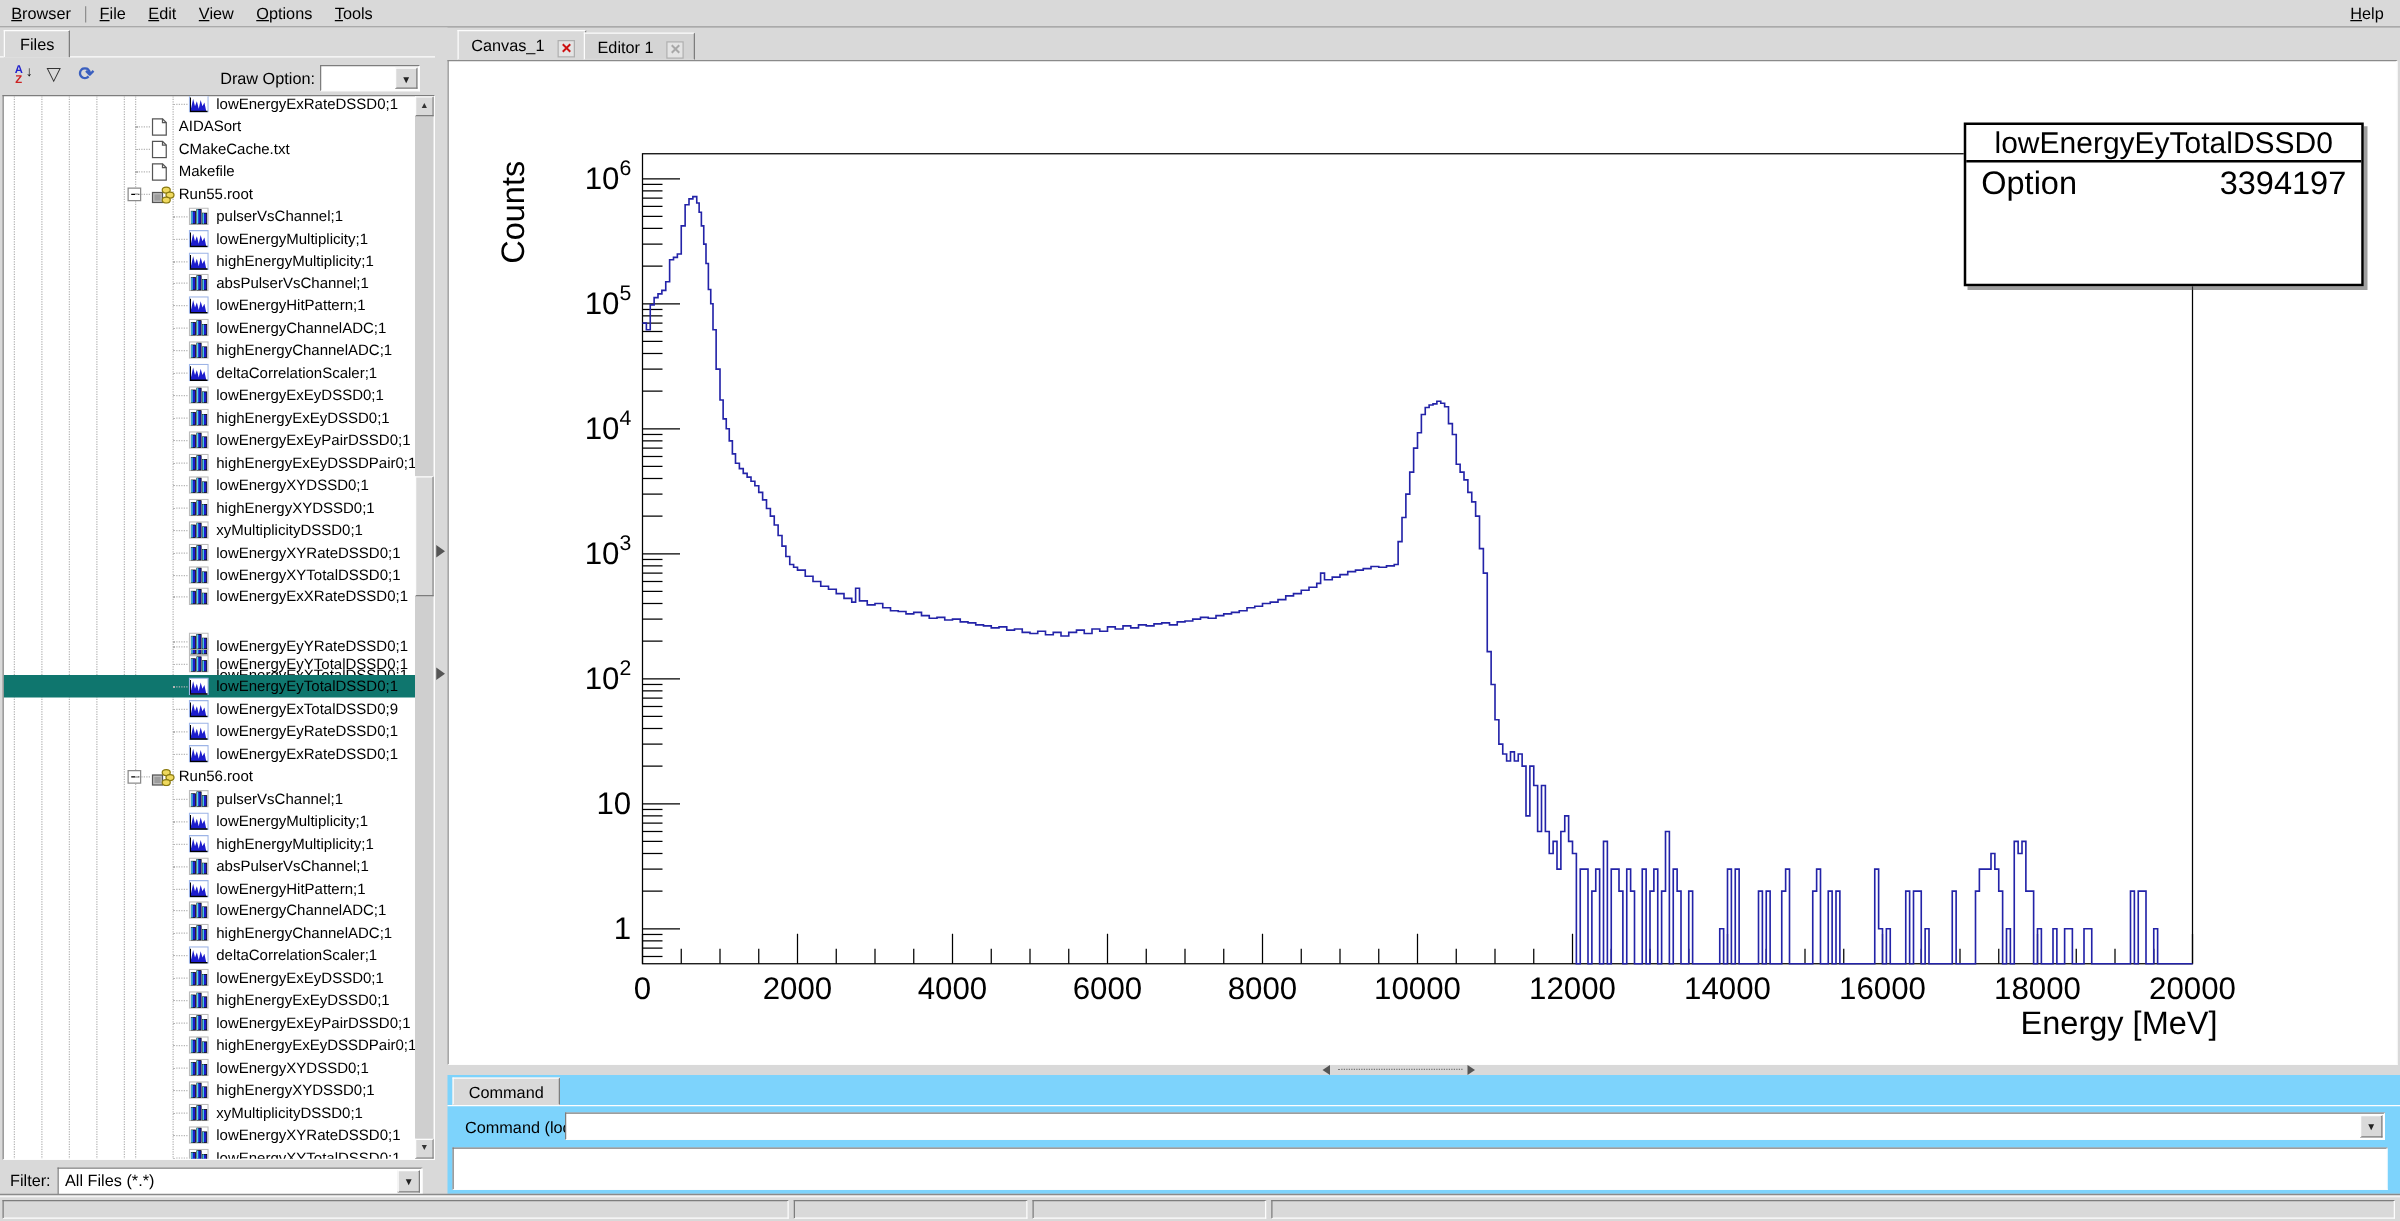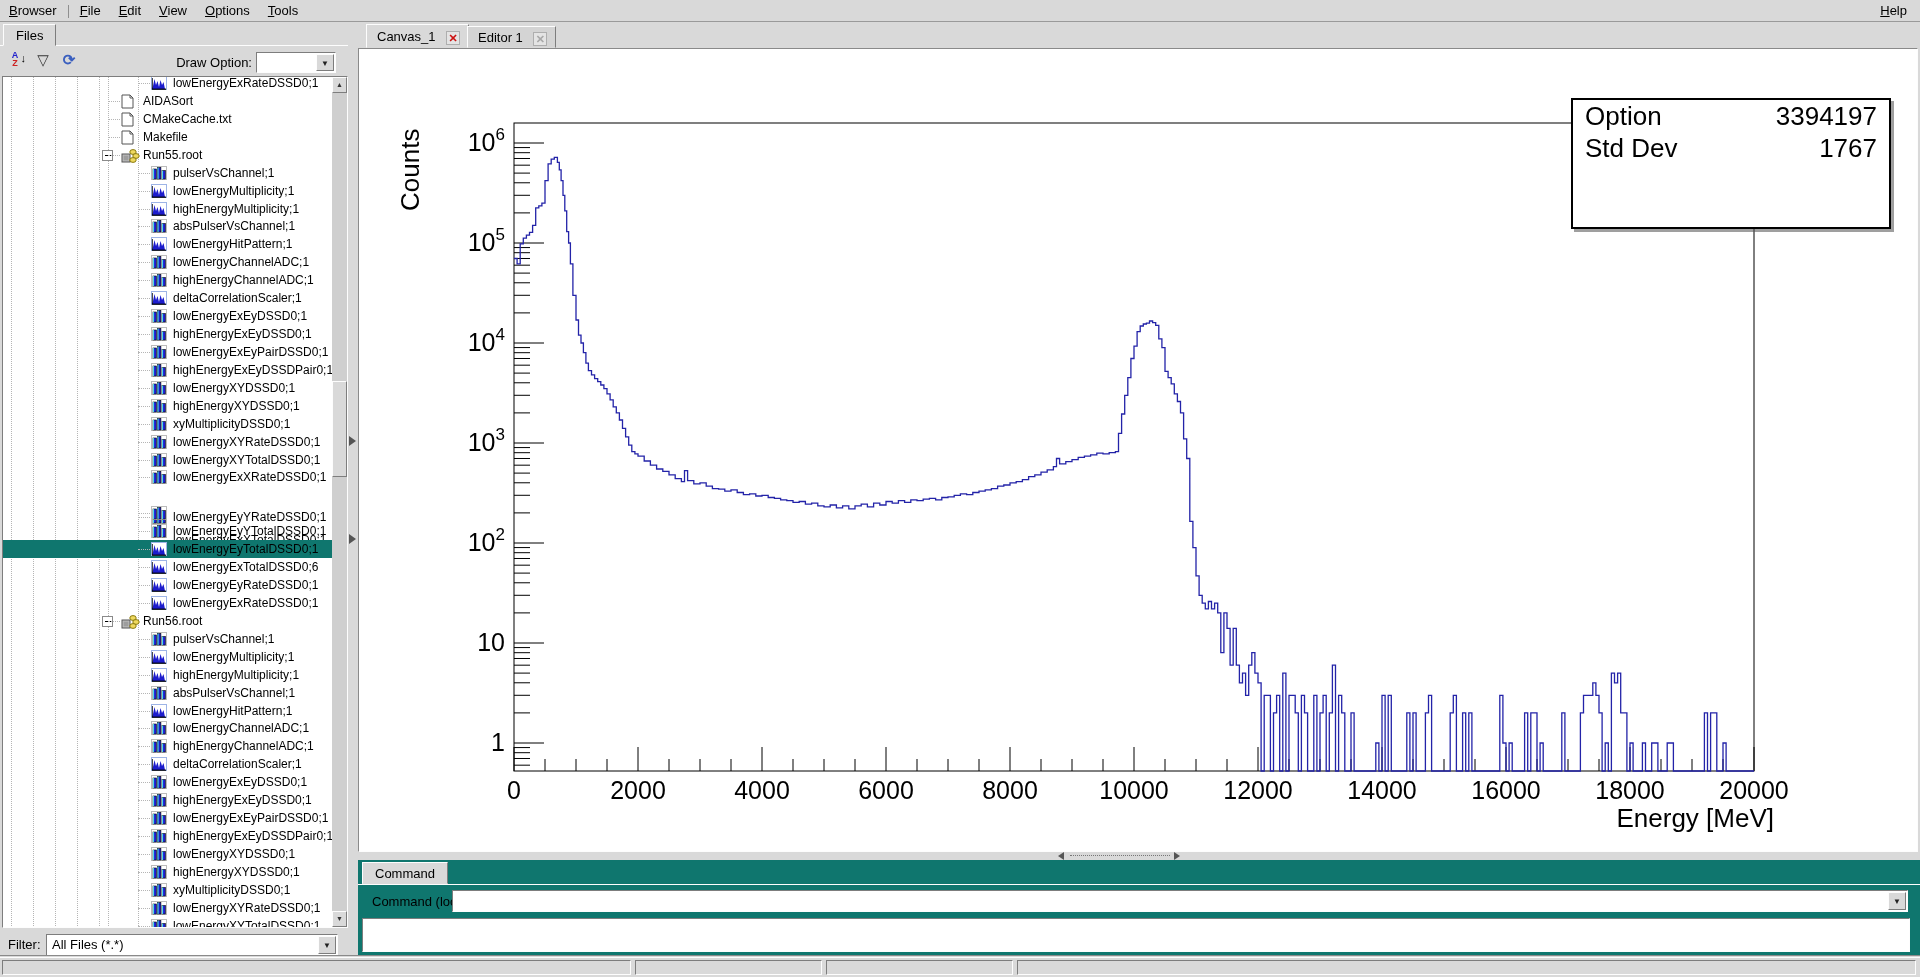--- a/index.html
+++ b/index.html
@@ -62,21 +62,21 @@
   .stats-row { display:flex; justify-content:space-between; padding:0 12px; font-size:26px; line-height:32px; }
 
   
   #h-splitter { left:358px; top:852px; width:1562px; height:8px; background:#d9d9d9; }
   #h-grip { position:absolute; left:712px; top:3px; width:100px; border-top:1px dotted #777; }
   .hs-arrow { position:absolute; top:0; width:0; height:0; border-top:4px solid transparent; border-bottom:4px solid transparent; }
   #hs-left { left:700px; border-right:6px solid #555; }
   #hs-right { left:816px; border-left:6px solid #555; }
 
   
-  #command-panel { left:358px; top:860px; width:1562px; height:95px; background:#0f766e; }
+  #command-panel { left:358px; top:860px; width:1562px; height:95px; background:#7dd3fc; }
   #command-tab { position:absolute; left:4px; top:2px; height:22px; padding:3px 12px; background:#d9d9d9; border:1px solid; border-color:#fdfdfd #7d7d7d #d9d9d9 #fdfdfd; font-size:13px; z-index:2; }
   #command-tab-base { position:absolute; left:0; top:24px; width:1562px; height:1px; background:#fdfdfd; }
   #command-label { position:absolute; left:14px; top:34px; font-size:13px; }
   #command-combo { position:absolute; left:94px; top:30px; width:1456px; height:22px; }
   #command-input { position:absolute; left:1px; top:1px; width:1434px; height:18px; border:0; outline:none; font-size:13px; font-family:"Liberation Sans",sans-serif; }
   #command-output { position:absolute; left:4px; top:58px; width:1548px; height:34px; background:#fff; }
 
   
   #status-groove { left:0; top:955px; width:1920px; height:3px; border-top:1px solid #8a8a8a; border-bottom:1px solid #fdfdfd; }
   #status-bar { left:0; top:958px; width:1920px; height:19px; background:#d9d9d9; }
@@ -436,21 +436,21 @@
           <span class="tree-label" style="left: 170px;">lowEnergyEyTotalDSSD0;1</span>
         </div>
         <div class="tree-row" style="top: 484.11px;">
           <div class="tree-conn" style="left: 135px; width: 12px;"></div>
           <span class="tree-icon" style="left: 148px;"><svg width="16" height="14" viewBox="0 0 16 14">
               <rect x="0.5" y="0.5" width="15" height="13" fill="#fff" stroke="#9db4e6"></rect>
               <path d="M1 13 L2 10 3.5 3 5 9 6.5 5 8 11 9.5 4 11 9 12.5 6 14 13 Z" fill="#1c1ccd"></path>
               <line x1="1" y1="13.2" x2="15" y2="13.2" stroke="#000" stroke-width="1.2"></line>
               <line x1="1.4" y1="2" x2="1.4" y2="13" stroke="#000" stroke-width="0.8"></line>
             </svg></span>
-          <span class="tree-label" style="left: 170px;">lowEnergyExTotalDSSD0;6</span>
+          <span class="tree-label" style="left: 170px;">lowEnergyExTotalDSSD0;9</span>
         </div>
         <div class="tree-row" style="top: 502.04px;">
           <div class="tree-conn" style="left: 135px; width: 12px;"></div>
           <span class="tree-icon" style="left: 148px;"><svg width="16" height="14" viewBox="0 0 16 14">
               <rect x="0.5" y="0.5" width="15" height="13" fill="#fff" stroke="#9db4e6"></rect>
               <path d="M1 13 L2 10 3.5 3 5 9 6.5 5 8 11 9.5 4 11 9 12.5 6 14 13 Z" fill="#1c1ccd"></path>
               <line x1="1" y1="13.2" x2="15" y2="13.2" stroke="#000" stroke-width="1.2"></line>
               <line x1="1.4" y1="2" x2="1.4" y2="13" stroke="#000" stroke-width="0.8"></line>
             </svg></span>
           <span class="tree-label" style="left: 170px;">lowEnergyEyRateDSSD0;1</span>
@@ -836,27 +836,24 @@
       <line x1="1209" y1="722" x2="1209" y2="710" stroke="#000"></line>
       <line x1="1240" y1="722" x2="1240" y2="710" stroke="#000"></line>
       <line x1="1302" y1="722" x2="1302" y2="710" stroke="#000"></line>
       <line x1="1333" y1="722" x2="1333" y2="710" stroke="#000"></line>
       <line x1="1364" y1="722" x2="1364" y2="710" stroke="#000"></line>
       <text x="1415" y="778" text-anchor="end" font-size="26" font-family="Liberation Sans, sans-serif">Energy [MeV]</text>
       <text transform="translate(60,162) rotate(-90)" font-size="26" font-family="Liberation Sans, sans-serif">Counts</text>
       <path d="M 155.0 209.5 H 158.1 V 214.8 H 161.2 V 194.9 H 164.3 V 189.1 H 167.4 V 186.1 H 170.5 V 183.3 H 173.6 V 176.4 H 176.7 V 158.8 H 179.8 V 156.9 H 182.9 V 154.2 H 186.0 V 131.7 H 189.1 V 114.8 H 192.2 V 110.1 H 195.3 V 108.3 H 198.4 V 113.4 H 200.3 V 120.8 H 202.1 V 131.7 H 204.0 V 146.3 H 205.8 V 161.8 H 207.7 V 182.6 H 209.6 V 194.0 H 211.4 V 214.8 H 213.9 V 246.3 H 217.0 V 271.0 H 219.5 V 286.1 H 222.0 V 294.0 H 224.4 V 303.7 H 226.9 V 314.1 H 229.4 V 321.6 H 232.5 V 325.9 H 235.6 V 329.7 H 238.7 V 332.7 H 241.8 V 336.0 H 244.9 V 339.6 H 248.0 V 344.9 H 251.1 V 350.9 H 254.2 V 357.8 H 257.3 V 363.9 H 260.4 V 371.0 H 263.5 V 379.4 H 266.6 V 387.9 H 269.7 V 396.2 H 272.8 V 402.6 H 275.9 V 404.8 H 279.0 V 407.1 H 285.2 V 412.0 H 291.4 V 416.2 H 297.6 V 420.0 H 303.8 V 422.4 H 310.0 V 425.9 H 316.2 V 429.7 H 322.4 V 432.7 H 325.5 V 421.6 H 328.6 V 431.7 H 334.8 V 434.9 H 341.0 V 433.8 H 347.2 V 437.2 H 353.4 V 439.6 H 359.6 V 440.2 H 365.8 V 442.1 H 372.0 V 440.9 H 378.2 V 443.5 H 384.4 V 445.6 H 390.6 V 444.9 H 396.8 V 447.0 H 403.0 V 446.3 H 409.2 V 448.5 H 415.4 V 449.3 H 421.6 V 450.9 H 427.8 V 451.7 H 434.0 V 453.3 H 440.2 V 452.5 H 446.4 V 455.1 H 452.6 V 454.2 H 458.8 V 456.9 H 465.0 V 457.8 H 471.2 V 456.0 H 477.4 V 458.8 H 483.6 V 456.9 H 489.8 V 459.8 H 496.0 V 456.9 H 502.2 V 455.1 H 508.4 V 457.8 H 514.6 V 454.2 H 520.8 V 456.0 H 527.0 V 452.5 H 533.2 V 454.2 H 539.4 V 451.7 H 545.6 V 453.3 H 551.8 V 450.9 H 558.0 V 451.7 H 564.2 V 450.1 H 570.4 V 449.3 H 576.6 V 450.9 H 582.8 V 448.5 H 589.0 V 447.8 H 595.2 V 446.3 H 601.4 V 444.9 H 607.6 V 445.6 H 613.8 V 443.5 H 620.0 V 442.1 H 626.2 V 440.9 H 632.4 V 439.6 H 638.6 V 437.2 H 644.8 V 436.0 H 651.0 V 433.8 H 657.2 V 432.7 H 663.4 V 430.7 H 669.6 V 427.7 H 675.8 V 425.9 H 682.0 V 423.2 H 688.2 V 420.8 H 694.4 V 417.7 H 697.5 V 409.5 H 700.6 V 414.8 H 706.8 V 412.7 H 713.0 V 410.7 H 719.2 V 408.3 H 725.4 V 407.1 H 731.6 V 405.9 H 737.8 V 404.2 H 744.0 V 404.8 H 750.2 V 403.7 H 756.4 V 402.6 H 759.5 V 384.3 H 762.6 V 365.0 H 765.7 V 346.3 H 768.8 V 328.7 H 771.9 V 309.5 H 775.0 V 297.2 H 778.1 V 282.6 H 781.2 V 277.0 H 784.3 V 275.0 H 787.4 V 274.1 H 790.5 V 272.0 H 793.6 V 273.6 H 796.7 V 276.4 H 799.8 V 289.9 H 802.9 V 298.6 H 806.0 V 322.4 H 809.1 V 328.7 H 812.2 V 334.9 H 815.3 V 344.9 H 818.4 V 352.5 H 821.5 V 363.9 H 824.6 V 389.9 H 827.7 V 409.5 H 830.8 V 472.3 H 833.9 V 498.6 H 837.0 V 526.8 H 840.1 V 546.3 H 843.2 V 554.2 H 846.3 V 559.8 H 849.4 V 552.5 H 852.5 V 559.8 H 855.6 V 554.2 H 858.7 V 563.9 H 861.8 V 603.7 H 864.9 V 563.9 H 868.0 V 579.4 H 871.1 V 616.2 H 874.2 V 579.4 H 877.3 V 616.2 H 880.4 V 633.8 H 883.5 V 624.1 H 886.6 V 646.3 H 889.7 V 616.2 H 892.8 V 603.7 H 895.9 V 624.1 H 899.0 V 633.8 H 902.1 V 722.0 H 905.2 V 646.3 H 908.3 V 646.3 H 911.4 V 722.0 H 914.5 V 663.9 H 917.6 V 646.3 H 920.7 V 722.0 H 923.8 V 624.1 H 926.9 V 722.0 H 930.0 V 646.3 H 933.1 V 646.3 H 936.2 V 663.9 H 939.3 V 722.0 H 942.4 V 646.3 H 945.5 V 663.9 H 948.6 V 722.0 H 954.8 V 646.3 H 957.9 V 722.0 H 961.0 V 663.9 H 964.1 V 646.3 H 967.2 V 722.0 H 970.3 V 663.9 H 973.4 V 616.2 H 976.5 V 722.0 H 979.6 V 646.3 H 982.7 V 663.9 H 985.8 V 722.0 H 992.0 V 663.9 H 995.1 V 722.0 H 1016.8 V 694.0 H 1019.9 V 722.0 H 1023.0 V 646.3 H 1026.1 V 722.0 H 1029.2 V 646.3 H 1032.3 V 722.0 H 1047.8 V 663.9 H 1050.9 V 722.0 H 1054.0 V 663.9 H 1057.1 V 722.0 H 1066.4 V 663.9 H 1069.5 V 646.3 H 1072.6 V 722.0 H 1091.2 V 663.9 H 1094.3 V 646.3 H 1097.4 V 722.0 H 1103.6 V 663.9 H 1106.7 V 722.0 H 1109.8 V 663.9 H 1112.9 V 722.0 H 1140.8 V 646.3 H 1143.9 V 694.0 H 1147.0 V 722.0 H 1150.1 V 694.0 H 1153.2 V 722.0 H 1165.6 V 663.9 H 1168.7 V 722.0 H 1171.8 V 663.9 H 1174.9 V 663.9 H 1178.0 V 722.0 H 1181.1 V 694.0 H 1184.2 V 722.0 H 1202.8 V 663.9 H 1205.9 V 722.0 H 1221.4 V 663.9 H 1224.5 V 646.3 H 1227.6 V 646.3 H 1230.7 V 646.3 H 1233.8 V 633.8 H 1236.9 V 646.3 H 1240.0 V 663.9 H 1243.1 V 722.0 H 1246.2 V 694.0 H 1249.3 V 722.0 H 1252.4 V 624.1 H 1255.5 V 633.8 H 1258.6 V 624.1 H 1261.7 V 663.9 H 1264.8 V 663.9 H 1267.9 V 722.0 H 1271.0 V 694.0 H 1274.1 V 722.0 H 1283.4 V 694.0 H 1286.5 V 722.0 H 1292.7 V 694.0 H 1295.8 V 694.0 H 1298.9 V 722.0 H 1308.2 V 694.0 H 1311.3 V 694.0 H 1314.4 V 722.0 H 1345.4 V 663.9 H 1348.5 V 722.0 H 1351.6 V 663.9 H 1354.7 V 663.9 H 1357.8 V 722.0 H 1364.0 V 694.0 H 1367.1 V 722.0 H 1395.0 V 722.0 H 1395" fill="none" stroke="#2323a8" stroke-width="1.3"></path>
     </svg>
   <div id="stats-box">
+    <div id="stats-title">lowEnergyEyTotalDSSD0</div>
     <div class="stats-row">
         <span>Option</span>
         <span>3394197</span>
-      </div>
-    <div class="stats-row">
-        <span>Std Dev</span>
-        <span>1767</span>
       </div>
   </div>
 </div>
 
 <div id="h-splitter" class="abs">
   <div class="hs-arrow" id="hs-left"></div>
   <div id="h-grip"></div>
   <div class="hs-arrow" id="hs-right"></div>
 </div>
 

